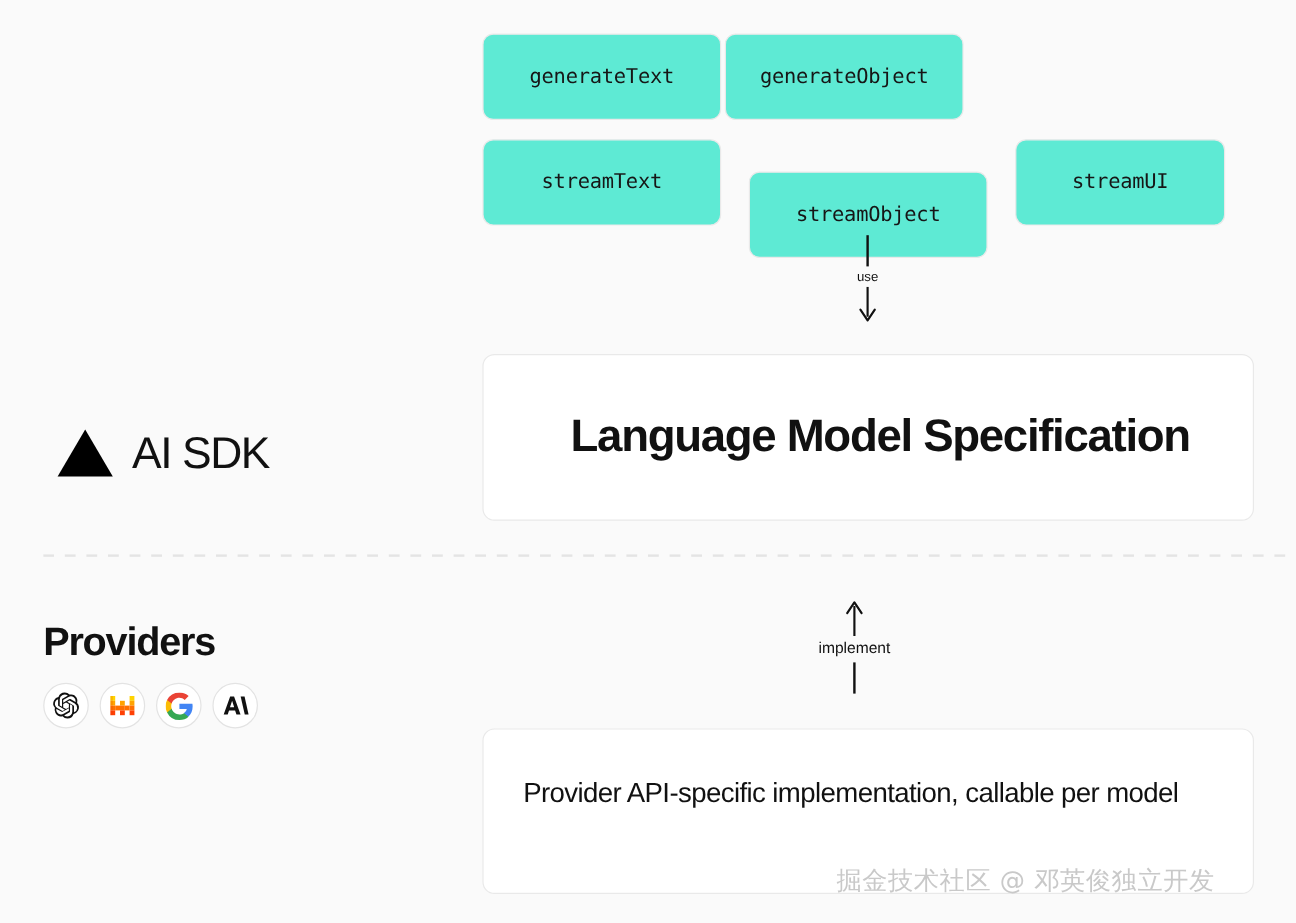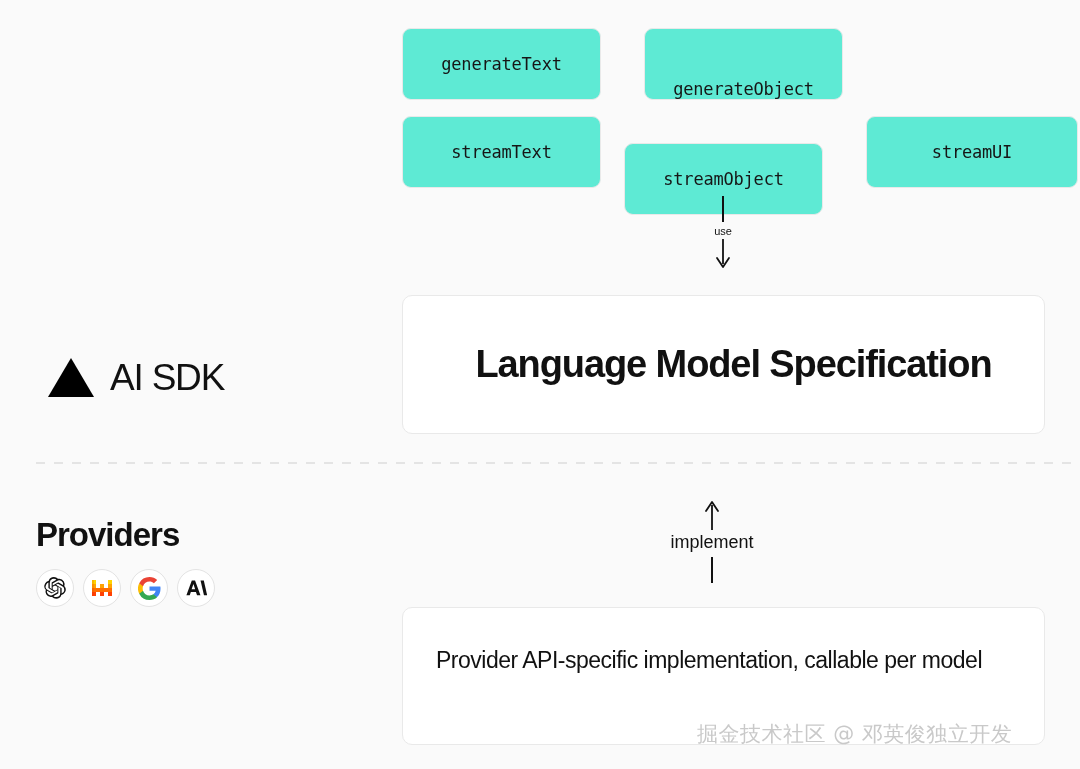--- a/index.html
+++ b/index.html
@@ -35,24 +35,24 @@
   .card-label {
     font-family: "DejaVu Sans Mono", "Liberation Mono", monospace;
     font-size: 17px;
     color: #161616;
     letter-spacing: -0.2px;
     white-space: nowrap;
   }
 
   
   #card-generate-text   { left: 402px; top: 28px;  width: 199px; height: 72px; }
-  #card-generate-object { left: 644px; top: 28px;  width: 199px; height: 72px; align-items: flex-end; }
+  #card-generate-object { left: 604px; top: 28px;  width: 199px; height: 72px; }
   #card-stream-text     { left: 402px; top: 116px; width: 199px; height: 72px; }
   #card-stream-object   { left: 624px; top: 116px; width: 199px; height: 72px; margin-top: 27px; }
-  #card-stream-ui       { left: 846px; top: 116px; width: 212px; height: 72px; margin-left: 20px; }
+  #card-stream-ui       { left: 846px; top: 116px; width: 175px; height: 72px; }
 
   
   #connector-use {
     position: absolute;
     left: 668px;
     top: 196px;
     width: 110px;
     height: 96px;
     display: flex;
     flex-direction: column;
@@ -180,21 +180,21 @@
     display: flex;
     flex-direction: column;
     align-items: center;
   }
   .arrow-up {
     width: 18px;
     height: 30px;
     display: block;
   }
   #connector-implement .conn-label {
-    font-size: 18px;
+    font-size: 13px;
     color: #111111;
     margin: 3px 0 6px;
     line-height: 1;
   }
   #connector-implement .seg-line {
     width: 1.6px;
     height: 26px;
     background: #111111;
   }
 

